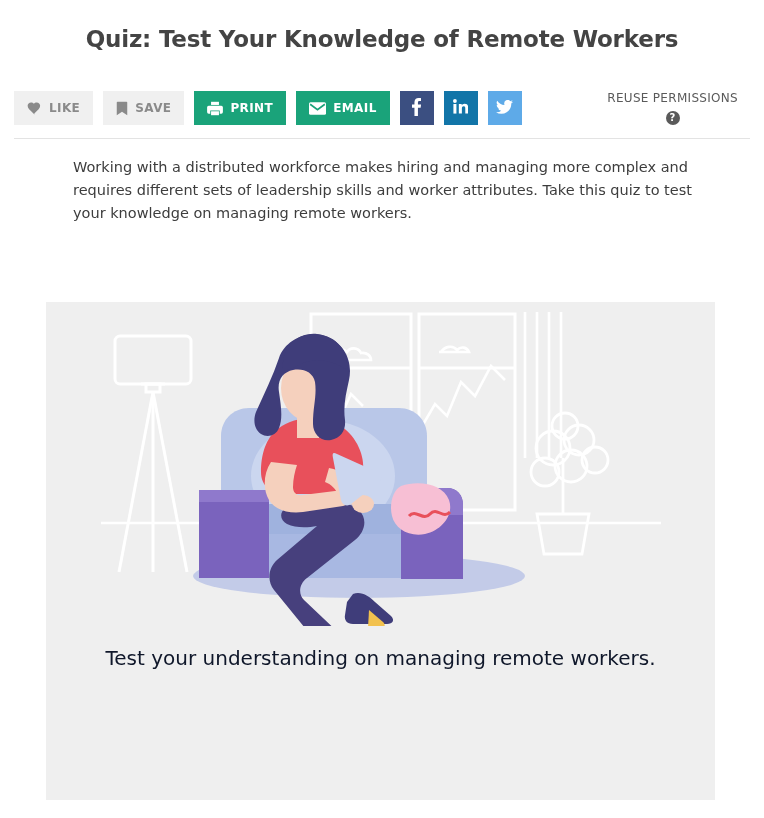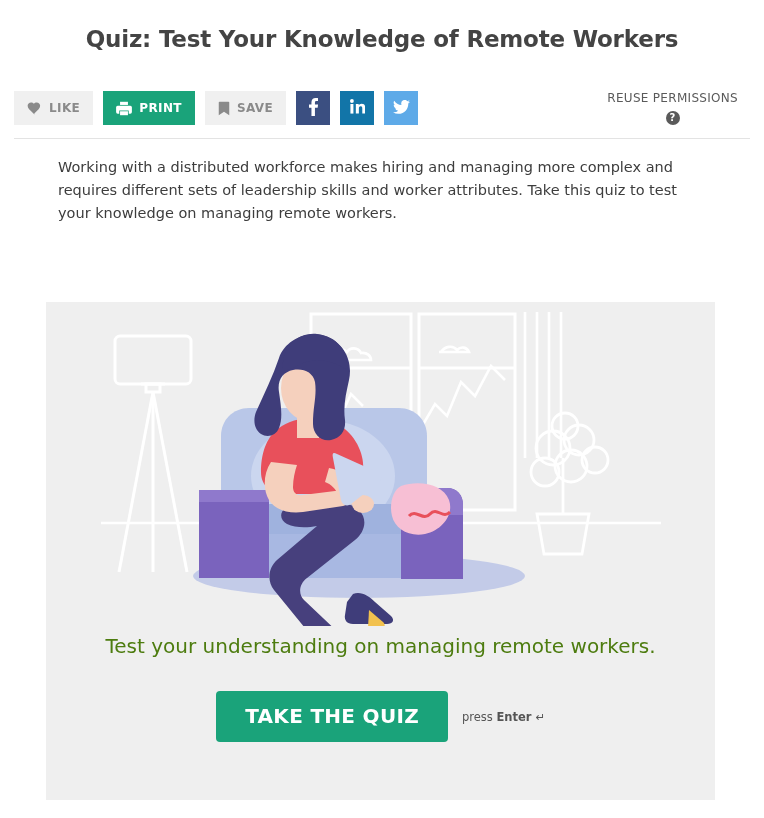--- a/index.html
+++ b/index.html
@@ -107,21 +107,21 @@
 
   .divider {
     margin: 13px 14px 0 14px;
     height: 1px;
     background: #e3e3e3;
   }
 
   
   .intro {
     margin: 0;
-    padding: 17px 50px 0 58px;
+    padding: 17px 50px 0 73px;
     font-family: "DejaVu Sans", sans-serif;
     font-size: 14.5px;
     line-height: 23px;
     color: #3d3d3d;
   }
 
   
   .quiz-card {
     position: absolute;
     left: 46px;
@@ -134,22 +134,22 @@
   .illo-wrap {
     height: 330px;
     display: flex;
     align-items: center;
     justify-content: center;
   }
   .quiz-caption {
     text-align: center;
     font-family: "DejaVu Sans", sans-serif;
     font-size: 20px;
-    color: #4d7c0f;
-    margin-top: 2px;
+    color: #0f172a;
+    margin-top: 14px;
   }
   .cta-row {
     margin-top: 33px;
     display: flex;
     align-items: center;
     justify-content: center;
   }
   .cta-btn {
     background: #1aa37a;
     color: #ffffff;
@@ -180,40 +180,49 @@
 
   <button class="tbtn gray">
     <span class="ic">
       <svg width="15" height="14" viewBox="0 0 24 22" aria-hidden="true">
         <path fill="#8a8a8a" d="M12 21.3l-1.7-1.6C4.3 14.2 1 11.2 1 7.5 1 4.4 3.4 2 6.5 2c1.8 0 3.5.8 4.5 2.1C12 2.8 13.7 2 15.5 2 18.6 2 21 4.4 21 7.5c0 3.7-3.3 6.7-9.3 12.2L12 21.3z"></path>
       </svg>
     </span>
     <span>LIKE</span>
   </button>
 
+  <button class="tbtn gray">
+    <span class="ic">
+      <svg width="12" height="15" viewBox="0 0 16 20" aria-hidden="true">
+        <path fill="#8a8a8a" d="M2 1h12a1 1 0 0 1 1 1v17l-7-4.6L1 19V2a1 1 0 0 1 1-1z"></path>
+      </svg>
+    </span>
+    <span>SAVE</span>
+  </button>
+
   <button class="tbtn green">
     <span class="ic">
       <svg width="16" height="15" viewBox="0 0 20 19" aria-hidden="true">
         <path fill="#ffffff" d="M5 1h10v4H5z"></path>
         <path fill="#ffffff" d="M2 6h16a2 2 0 0 1 2 2v6a2 2 0 0 1-2 2h-2v-4H4v4H2a2 2 0 0 1-2-2V8a2 2 0 0 1 2-2z"></path>
         <path fill="#ffffff" d="M5 13h10v5H5z"></path>
       </svg>
     </span>
     <span>PRINT</span>
   </button>
 
-  <button class="tbtn gray">
-    <span class="ic">
-      <svg width="12" height="15" viewBox="0 0 16 20" aria-hidden="true">
-        <path fill="#8a8a8a" d="M2 1h12a1 1 0 0 1 1 1v17l-7-4.6L1 19V2a1 1 0 0 1 1-1z"></path>
-      </svg>
-    </span>
-    <span>SAVE</span>
-  </button>
-
+  <button class="tbtn green">
+    <span class="ic">
+      <svg width="17" height="13" viewBox="0 0 22 16" aria-hidden="true">
+        <rect x="0" y="0" width="22" height="16" rx="2" fill="#ffffff"></rect>
+        <path d="M1.5 2.5L11 9.5l9.5-7" fill="none" stroke="#1aa37a" stroke-width="2.2"></path>
+      </svg>
+    </span>
+    <span>EMAIL</span>
+  </button>
 
   <button class="sbtn fb">
     <span class="ic">
       <svg width="9" height="18" viewBox="0 0 10 20" aria-hidden="true">
         <path fill="#ffffff" d="M6.6 20v-9.1h3l.45-3.54H6.6V5.1c0-1.02.28-1.72 1.75-1.72H10V.22C9.68.18 8.57.08 7.28.08 4.58.08 2.73 1.72 2.73 4.74v2.62H0v3.54h2.73V20h3.87z"></path>
       </svg>
     </span>
   </button>
 
   <button class="sbtn li">
@@ -332,17 +341,13 @@
       <ellipse cx="210" cy="80" rx="30" ry="34" fill="#f5d0bd"></ellipse>
 
       <path d="M178 50c6-18 28-28 46-22 20 7 28 26 24 44-3 14-6 26-4 40 1 10-4 18-14 20-10 2-18-6-18-16 0-18 4-28 2-42-2-10-12-14-22-12-10 2-16 10-14 22 2 14 4 26 0 36-3 8-12 10-18 6-7-5-8-14-5-22 8-18 17-36 23-54z" fill="#3f3d7a"></path>
 
       <path d="M182 62c-2-22 14-38 34-36 20 2 32 18 30 36-14-10-34-14-50-4-6 3-11 5-14 4z" fill="#3f3d7a"></path>
     </svg>
   </div>
 
   <div class="quiz-caption">Test your understanding on managing remote workers.</div>
 
-  <div class="cta-row">
-    <button class="cta-btn">TAKE THE QUIZ</button>
-    <span class="press-enter"><span>press </span><b>Enter</b><span> ↵</span></span>
-  </div>
 </div>
 
 </body></html>

